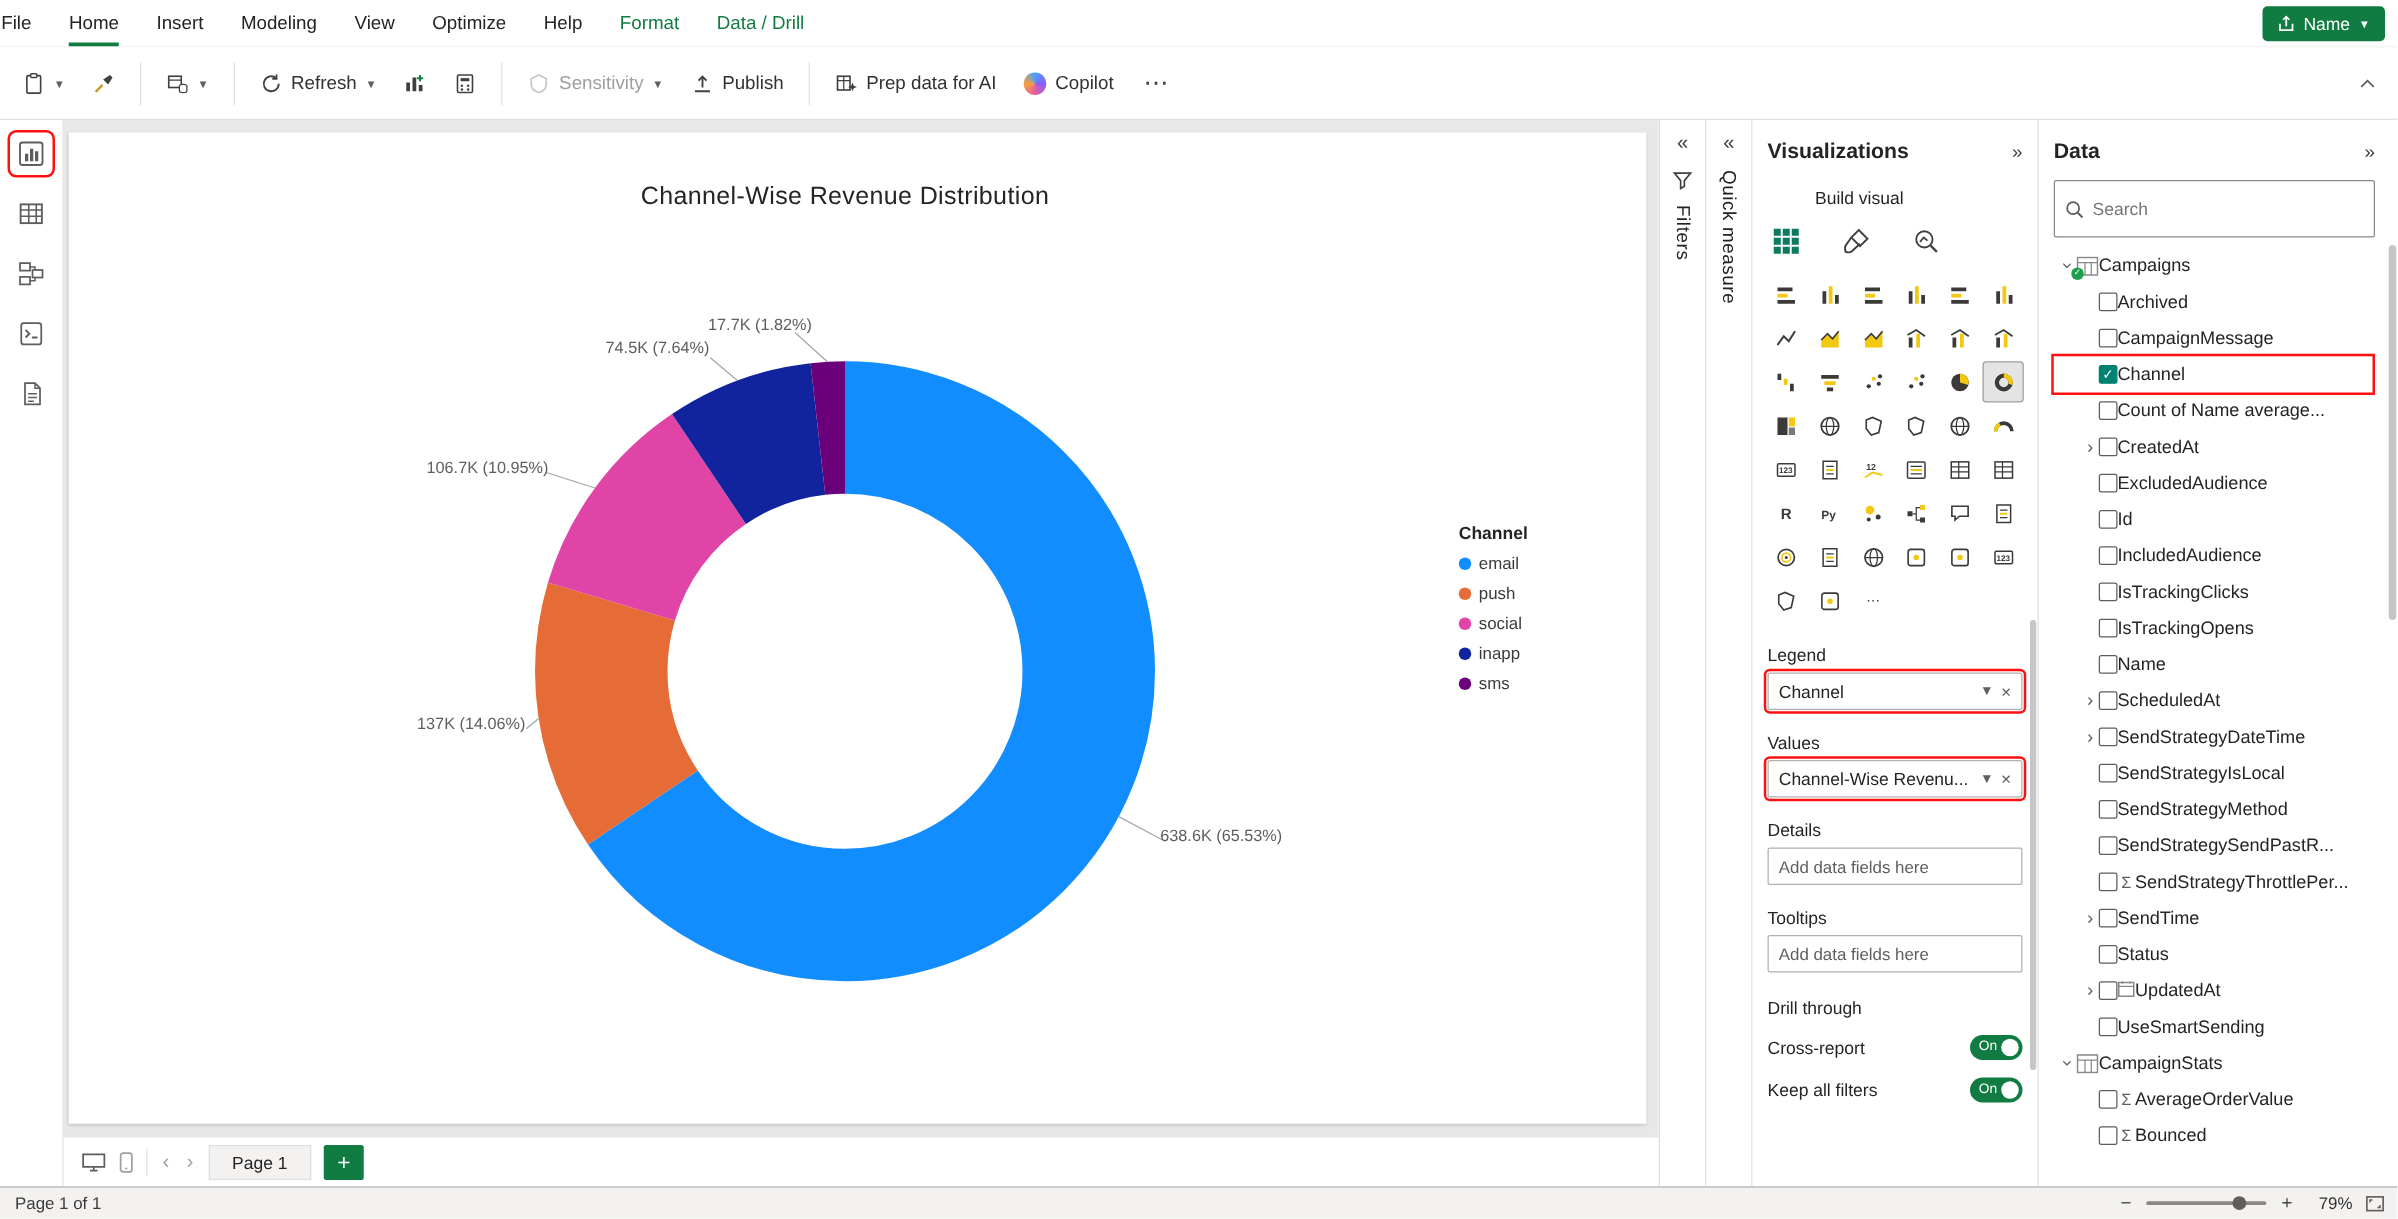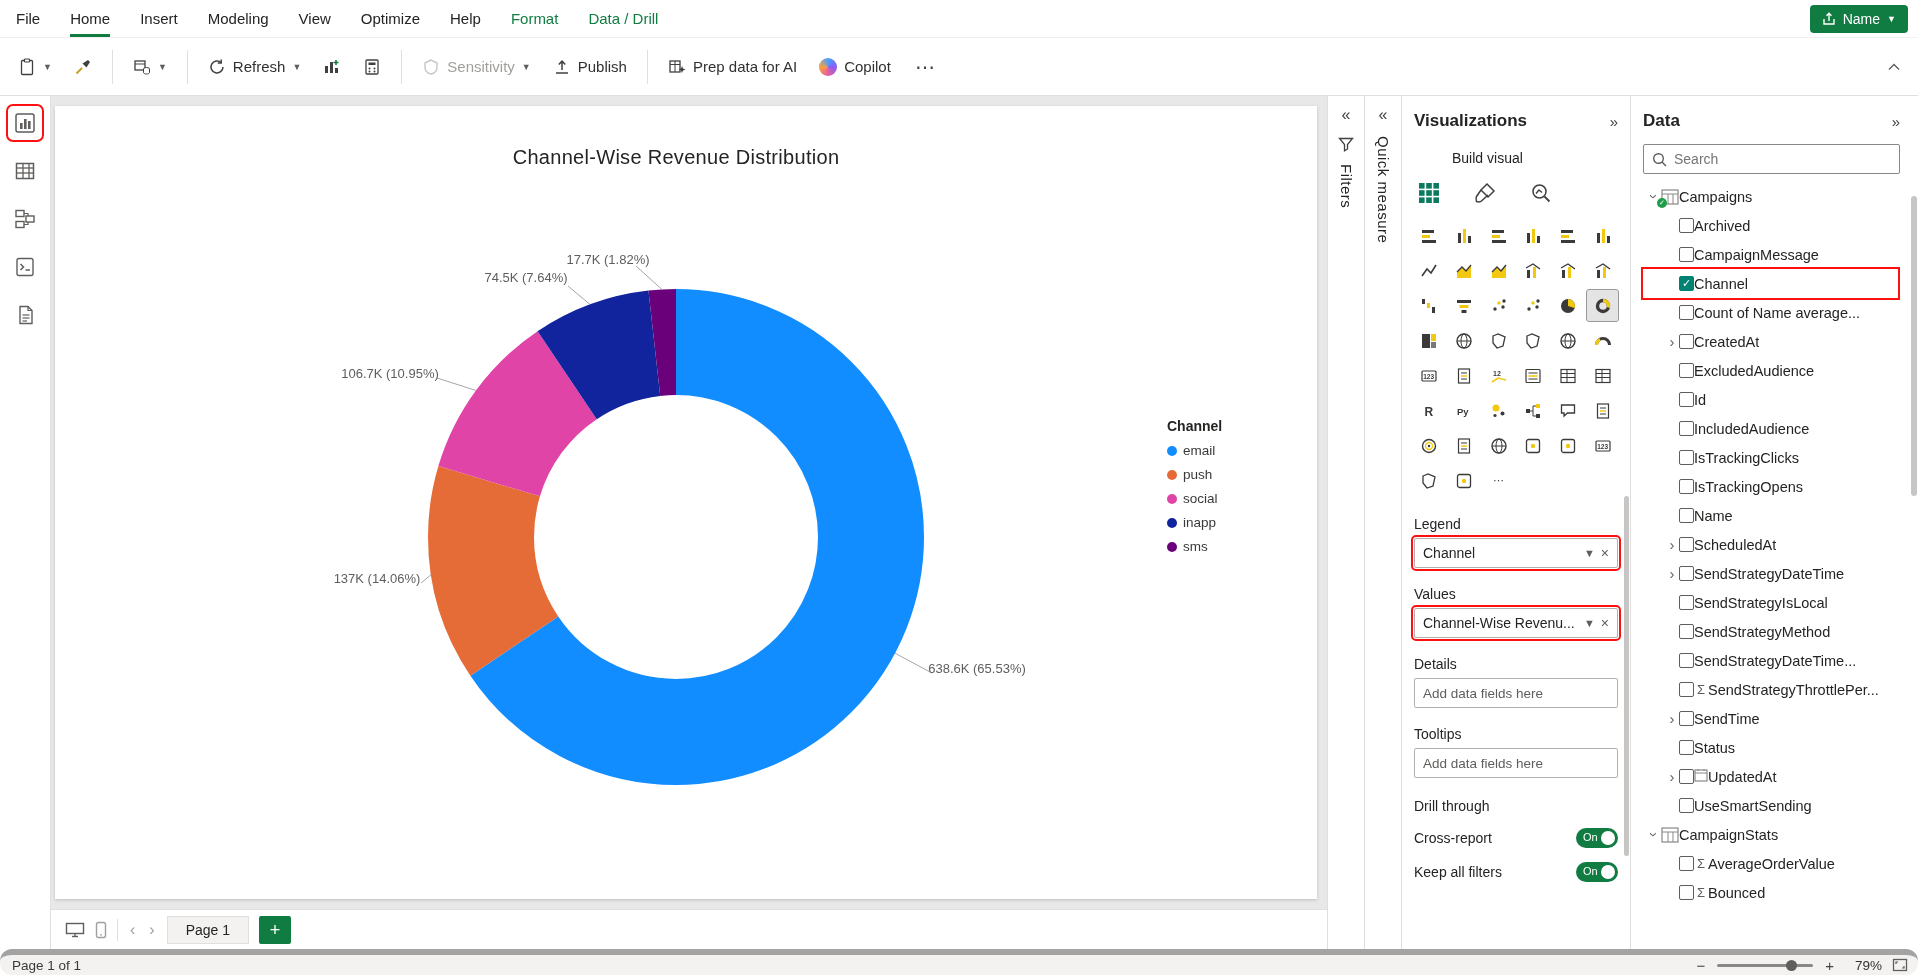--- a/index.html
+++ b/index.html
@@ -1,21 +1,21 @@
 <!DOCTYPE html>
 <html><head>
 <meta charset="utf-8">
 <style>
   * { box-sizing: border-box; margin: 0; padding: 0; }
   html,body { width:1918px; height:975px; overflow:hidden; }
   body { font-family:"Liberation Sans", sans-serif; color:#252423; background:#fff; font-size:14px; }
   button { font-family:inherit; background:none; border:none; cursor:pointer; color:inherit; }
 
   
-  .menubar { height:38px; display:flex; align-items:stretch; padding-left:16px; background:#fff; border-bottom:1px solid #F0F0F0; }
+  .menubar { height:38px; display:flex; align-items:stretch; padding-left:1px; background:#fff; border-bottom:1px solid #F0F0F0; }
   .menu-item { display:inline-flex; align-items:center; margin-right:30px; font-size:15px; color:#252423; cursor:pointer; border-bottom:3px solid transparent; padding-top:3px; }
   .menu-item.active { border-bottom-color:#107C41; font-weight:400; }
   .menu-item.ctx { color:#107C41; }
   .share-btn { margin-left:auto; margin-right:10px; align-self:center; background:#107C41; color:#fff; border-radius:4px; height:28px; padding:0 12px; display:flex; align-items:center; gap:7px; font-size:14px; }
   .share-caret { font-size:9px; }
 
   
   .toolbar { height:58px; display:flex; align-items:center; padding:0 12px; gap:10px; background:#fff; border-bottom:1px solid #E1DFDD; }
   .tb-btn { display:flex; align-items:center; gap:7px; font-size:15px; color:#323130; padding:6px 6px; border-radius:3px; }
   .tb-btn svg { flex:none; }
@@ -80,38 +80,38 @@
   .well-empty { margin-top:6px; height:30px; border:1px solid #B3B0AD; border-radius:2px; display:flex; align-items:center; padding:0 8px; font-size:13.5px; color:#605E5C; background:#fff; }
   .drill-label { margin-top:20px; font-size:14px; color:#252423; }
   .toggle-row { margin-top:14px; display:flex; align-items:center; justify-content:space-between; font-size:14px; color:#252423; }
   .toggle { width:42px; height:20px; border-radius:10px; background:#107C41; position:relative; cursor:pointer; flex:none; }
   .toggle .t-label { position:absolute; left:7px; top:3px; color:#fff; font-size:11px; }
   .toggle .t-knob { position:absolute; right:3px; top:3px; width:14px; height:14px; border-radius:50%; background:#fff; }
   .viz-scroll { position:absolute; right:1px; top:400px; width:5px; height:360px; background:#C8C6C4; border-radius:3px; }
 
   
   .datapane { width:288px; background:#fff; border-left:1px solid #E1DFDD; padding:12px 6px 0 12px; position:relative; }
-  .search-box { margin-top:10px; margin-right:12px; height:30px; border:1px solid #8A8886; border-radius:2px; display:flex; align-items:center; gap:7px; padding:0 8px; }
+  .search-box { margin-top:10px; margin-right:12px; height:46px; border:1px solid #8A8886; border-radius:2px; display:flex; align-items:center; gap:7px; padding:0 8px; }
   .search-box input { border:none; outline:none; flex:1; font-size:14px; font-family:inherit; color:#252423; min-width:0; }
   #data-tree { margin-top:8px; }
   .tree-row { height:29px; display:flex; align-items:center; gap:0; padding-left:4px; margin-right:14px; }
   .tree-row .chev { width:14px; flex:none; color:#605E5C; font-size:15px; text-align:center; line-height:1; }
   .tree-row .chev.open { transform:rotate(90deg); }
   .field-row { padding-left:22px; }
   .cb { width:15px; height:15px; border:1px solid #605E5C; border-radius:2px; flex:none; background:#fff; display:flex; align-items:center; justify-content:center; cursor:pointer; }
   .cb.checked { background:#008272; border-color:#008272; color:#fff; font-size:11px; }
   .t-name { font-size:14.5px; color:#252423; white-space:nowrap; overflow:hidden; }
   .sigma { color:#605E5C; font-size:13px; width:14px; text-align:center; flex:none; }
   .tbl-ic { position:relative; width:18px; height:16px; flex:none; }
   .badge { position:absolute; left:-4px; bottom:-3px; width:10px; height:10px; background:#1E9E4A; border-radius:50%; color:#fff; font-size:7px; line-height:10px; text-align:center; }
   .row-hl { outline:2px solid #FF1010; }
   .data-scroll { position:absolute; right:1px; top:100px; width:6px; height:300px; background:#C8C6C4; border-radius:3px; }
 
   
-  .statusbar { height:26px; background:#F3F2F1; border-top:6px solid #a3a3a3; display:flex; align-items:center; padding:0 10px 0 12px; font-size:13.5px; color:#3B3A39;border-radius:12px; }
+  .statusbar { height:26px; background:#F3F2F1; border-top:1px solid #a3a3a3; display:flex; align-items:center; padding:0 10px 0 12px; font-size:13.5px; color:#3B3A39; }
   .zoom-cluster { margin-left:auto; display:flex; align-items:center; gap:10px; }
   .zoom-btn { font-size:15px; color:#444; padding:0 2px; }
   .zoom-track { width:96px; height:3px; background:#8A8886; border-radius:2px; position:relative; cursor:pointer; }
   .zoom-thumb { position:absolute; top:-4px; left:72%; width:11px; height:11px; border-radius:50%; background:#605E5C; }
   .zoom-val { font-size:13.5px; color:#323130; width:36px; text-align:right; }
 
   svg.ic { display:block; }
 </style>
 </head>
 <body>
@@ -826,21 +826,21 @@
           <span class="t-name">SendStrategyIsLocal</span>
         </div>
         <div class="tree-row field-row">
           <span class="chev"></span>
           <span class="cb"></span>
           <span class="t-name">SendStrategyMethod</span>
         </div>
         <div class="tree-row field-row">
           <span class="chev"></span>
           <span class="cb"></span>
-          <span class="t-name">SendStrategyDateTime...</span>
+          <span class="t-name">SendStrategySendPastR...</span>
         </div>
         <div class="tree-row field-row">
           <span class="chev"></span>
           <span class="cb"></span>
           <span class="sigma">Σ</span>
           <span class="t-name">SendStrategyThrottlePer...</span>
         </div>
         <div class="tree-row field-row">
           <span class="chev">›</span>
           <span class="cb"></span>

